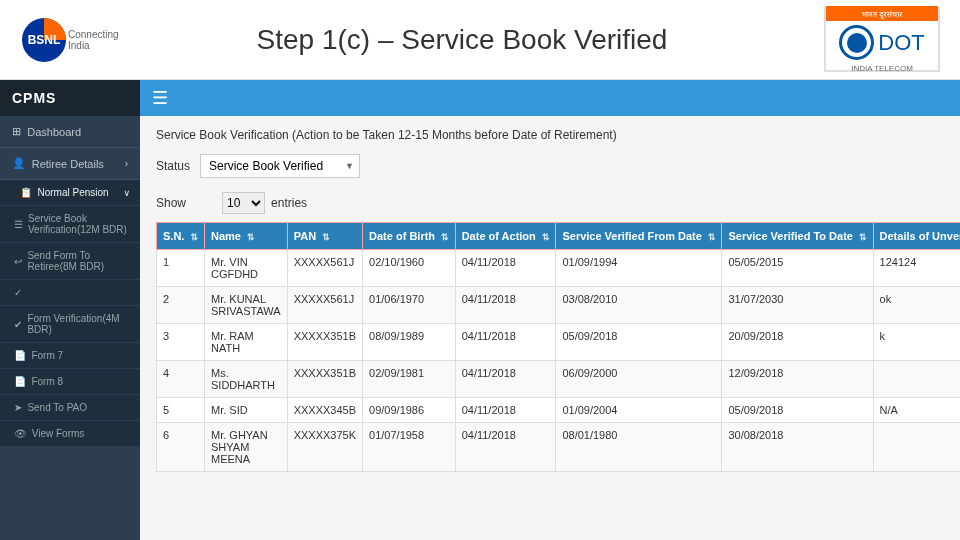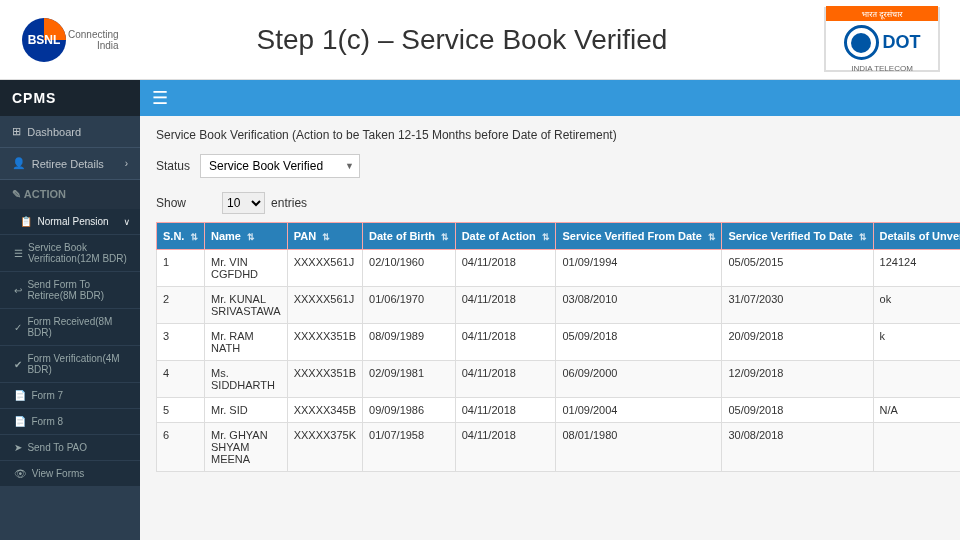--- a/index.html
+++ b/index.html
@@ -34,21 +34,21 @@
       border: 2px solid #ddd;
       display: flex;
       flex-direction: column;
       align-items: center;
       justify-content: center;
     }
     .dot-logo-top { background: #ff6600; color: white; font-size: 8px; width: 100%; text-align: center; padding: 2px; }
     .dot-logo-main { display: flex; align-items: center; padding: 4px; }
     .dot-circle { width: 35px; height: 35px; border-radius: 50%; border: 3px solid #0055a4; display: flex; align-items: center; justify-content: center; }
     .dot-inner { width: 20px; height: 20px; border-radius: 50%; background: #0055a4; }
-    .dot-text { color: #0055a4; font-weight: bold; font-size: 18px; margin-left: 4px; }
+    .dot-text { color: #0055a4; font-weight: normal; font-size: 22px; margin-left: 4px; }
     .dot-bottom { color: #666; font-size: 8px; }
 
     
     .main-layout { display: flex; height: 460px; }
 
     
     .sidebar {
       width: 140px;
       background: #2c3e50;
       color: #ccc;
@@ -191,21 +191,21 @@
   <div class="bsnl-logo">
     <div style="display:flex;align-items:center;gap:4px;">
       <div style="width:48px;height:48px;position:relative;">
         <svg width="48" height="48" viewBox="0 0 48 48">
           <circle cx="24" cy="24" r="22" fill="#003399"></circle>
           <path d="M24 2 A22 22 0 0 1 46 24 L24 24 Z" fill="#ff6600"></path>
           <text x="24" y="28" text-anchor="middle" fill="white" font-size="12" font-weight="bold">BSNL</text>
         </svg>
       </div>
     </div>
-    <div style="font-size:10px;color:#666;text-align:right;">Connecting India</div>
+    <div style="font-size:10px;color:#666;">Connecting India</div>
   </div>
 
   <div class="header-title">Step 1(c) – Service Book Verified</div>
 
   <div class="dot-logo">
     <div class="dot-logo-top">भारत दूरसंचार</div>
     <div class="dot-logo-main">
       <div class="dot-circle">
           <div class="dot-inner"></div>
         </div>
@@ -224,41 +224,37 @@
       <span>⊞</span>
       <span>Dashboard</span>
     </div>
 
     <div class="sidebar-item">
       <span>👤</span>
       <span>Retiree Details</span>
       <span style="margin-left:auto;font-size:10px;">›</span>
     </div>
 
-    <div class="sidebar-section">
-      <span>✎</span> Action
-    </div>
 
     <div class="sidebar-subsection active-sub">
       <span>📋</span>
       <span>Normal Pension</span>
       <span style="margin-left:auto;font-size:9px;">∨</span>
     </div>
 
     <div class="sidebar-subsection" style="padding-left:14px;">
       <span>☰</span>
       <span>Service Book Verification(12M BDR)</span>
     </div>
     <div class="sidebar-subsection" style="padding-left:14px;">
       <span>↩</span>
       <span>Send Form To Retiree(8M BDR)</span>
     </div>
     <div class="sidebar-subsection" style="padding-left:14px;">
       <span>✓</span>
-      <span>Form Received(8M BDR)</span>
     </div>
     <div class="sidebar-subsection" style="padding-left:14px;">
       <span>✔</span>
       <span>Form Verification(4M BDR)</span>
     </div>
     <div class="sidebar-subsection" style="padding-left:14px;">
       <span>📄</span>
       <span>Form 7</span>
     </div>
     <div class="sidebar-subsection" style="padding-left:14px;">

